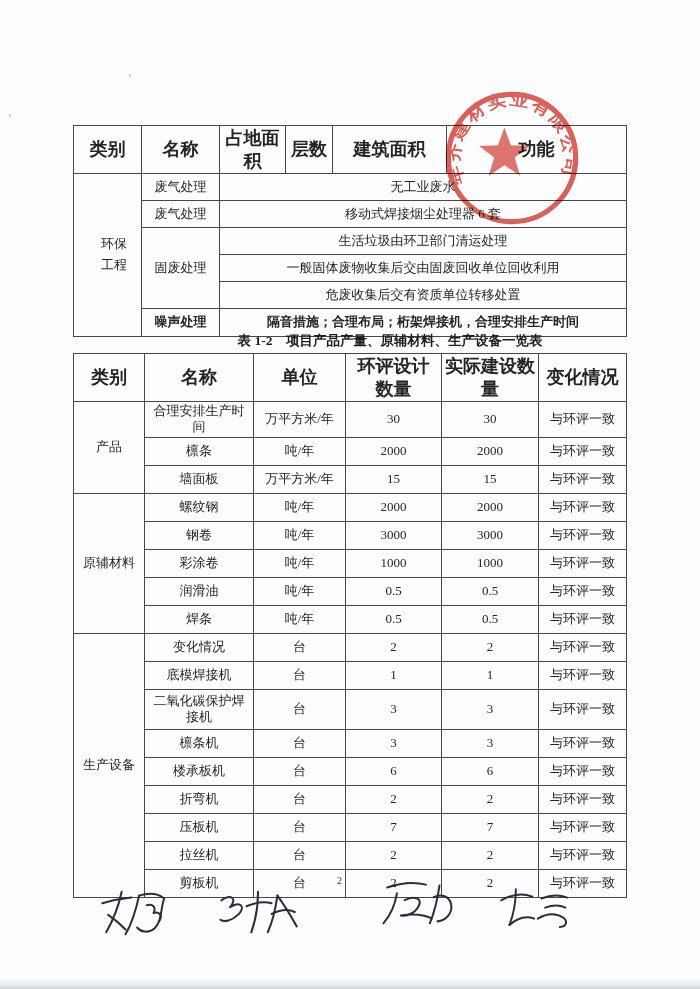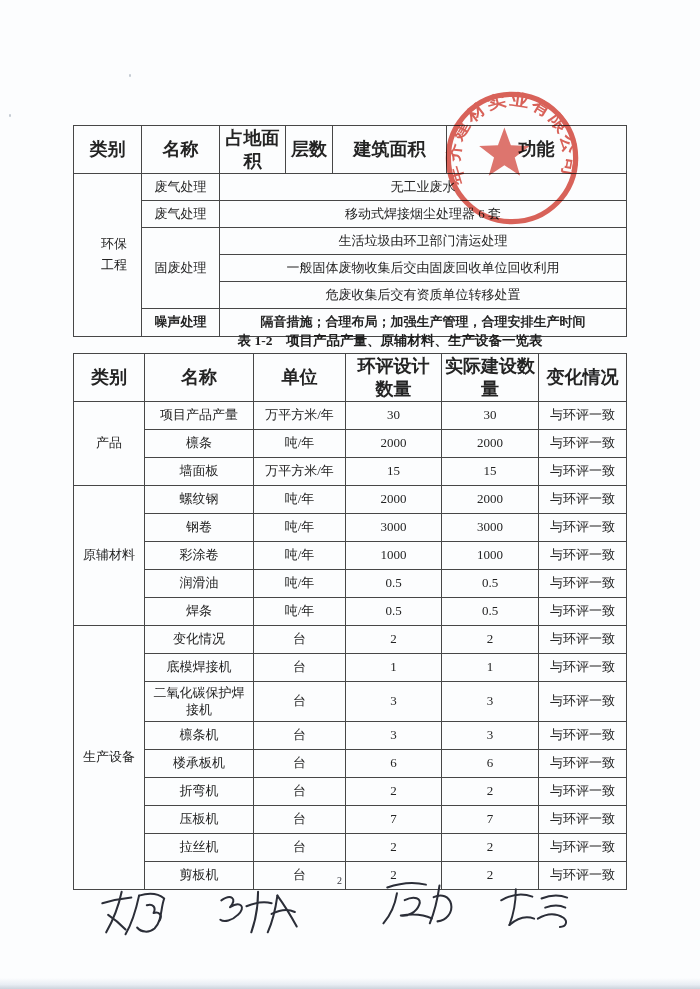--- a/index.html
+++ b/index.html
@@ -90,21 +90,21 @@
     <td colspan="4">生活垃圾由环卫部门清运处理</td>
   </tr>
   <tr>
     <td colspan="4">一般固体废物收集后交由固废回收单位回收利用</td>
   </tr>
   <tr>
     <td colspan="4">危废收集后交有资质单位转移处置</td>
   </tr>
   <tr class="last">
     <td>噪声处理</td>
-    <td colspan="4">隔音措施；合理布局；加强生产管理，合理安排生产时间</td>
+    <td colspan="4">隔音措施；合理布局；桁架焊接机，合理安排生产时间</td>
   </tr>
 </tbody>
   </table>
 
 <div class="caption">表 1-2　项目产品产量、原辅材料、生产设备一览表</div>
 
 <table class="t2">
   <colgroup>
     <col style="width:71px">
       <col style="width:109px">
@@ -117,21 +117,21 @@
   <tr class="hd">
     <td>类别</td>
     <td>名称</td>
     <td>单位</td>
     <td>环评设计数量</td>
     <td>实际建设数量</td>
     <td>变化情况</td>
   </tr>
   <tr>
         <td rowspan="3">产品</td>
-        <td>项目产品产量</td>
+        <td>合理安排生产时间</td>
         <td>万平方米/年</td>
         <td>30</td>
         <td>30</td>
         <td>与环评一致</td>
       </tr>
       <tr>
         <td>檩条</td>
         <td>吨/年</td>
         <td>2000</td>
         <td>2000</td>

